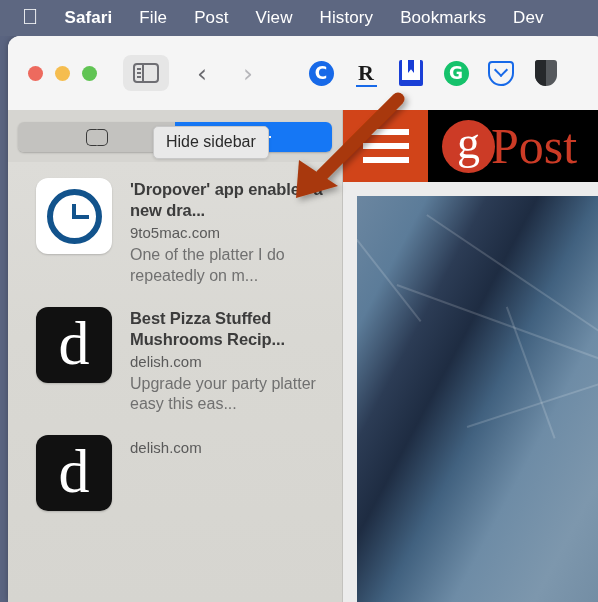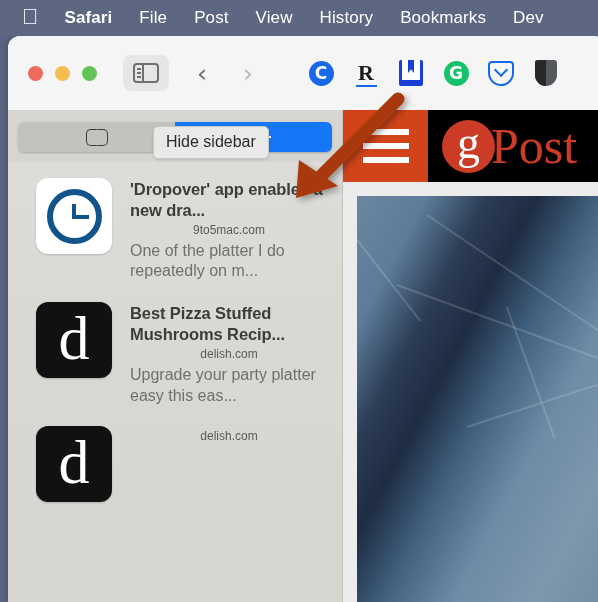--- a/index.html
+++ b/index.html
@@ -246,21 +246,21 @@
     color:#ffffff; font-family:"Liberation Serif", serif;
     font-size:62px; line-height:1; font-weight:normal;
     margin-top:-4px;
   }
   .itx{ flex:1; min-width:0; padding-top:1px; }
   .it-title{
     font-size:16.5px; font-weight:bold; color:#3c3c3c;
     line-height:1.28; letter-spacing:-0.1px;
   }
   .it-src{
-    font-size:12px; color:#5a5a5a; line-height:1.45; margin-top:1px;text-align:center;
+    font-size:15px; color:#5a5a5a; line-height:1.45; margin-top:1px;
   }
   .it-desc{
     font-size:16px; color:#707070; line-height:1.3; margin-top:1px;
   }
 
   
   #page{
     flex:1; background:#ffffff; position:relative; overflow:hidden;
   }
   #page-header{

